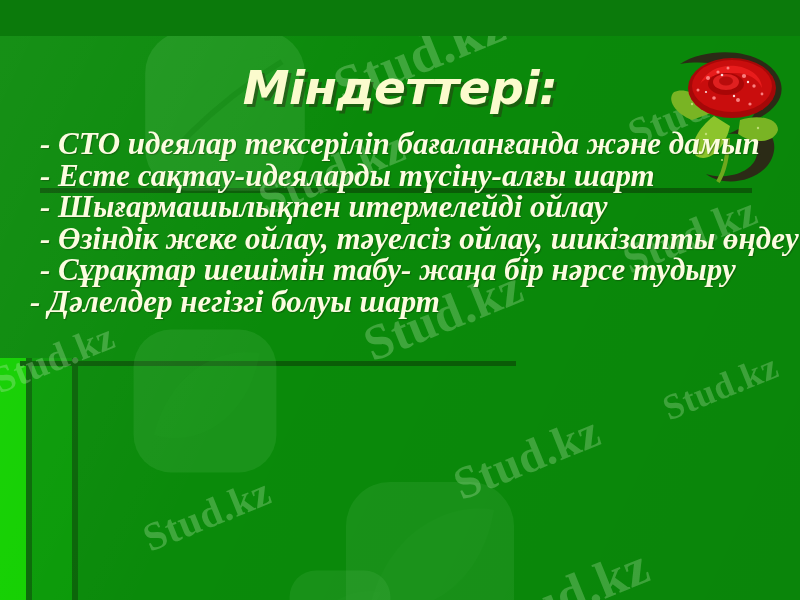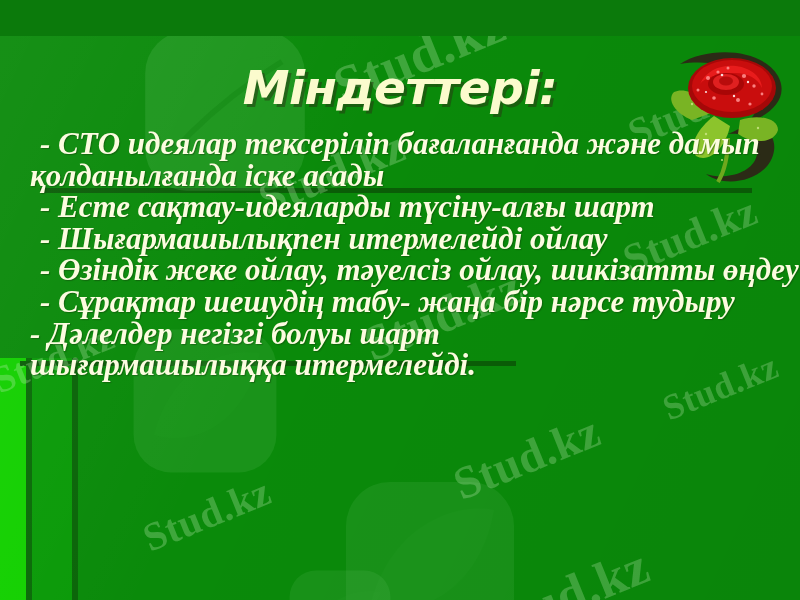--- a/index.html
+++ b/index.html
@@ -242,22 +242,20 @@
         <circle cx="44" cy="92" r="1.2"></circle>
       <circle cx="96" cy="86" r="1.2"></circle>
         <circle cx="60" cy="118" r="1.1"></circle>
     </g>
   </svg>
 
   <div class="title">Міндеттері:</div>
 
   <div class="body-text">
     <div class="line indent">- СТО идеялар тексеріліп бағаланғанда және дамып</div>
-    <div class="line wrap2">қолданылғанда іске асады</div>
     <div class="line indent">- Есте сақтау-идеяларды түсіну-алғы шарт</div>
     <div class="line indent">- Шығармашылықпен итермелейді ойлау</div>
     <div class="line indent">- Өзіндік жеке ойлау, тәуелсіз ойлау, шикізатты өңдеу</div>
-    <div class="line indent">- Сұрақтар шешудің табу- жаңа  бір нәрсе тудыру</div>
+    <div class="line indent">- Сұрақтар шешімін табу- жаңа  бір нәрсе тудыру</div>
     <div class="line">- Дәлелдер негізгі болуы шарт</div>
-    <div class="line wrap2">шығармашылыққа итермелейді.</div>
   </div>
 
 </div>
 
 </body></html>

